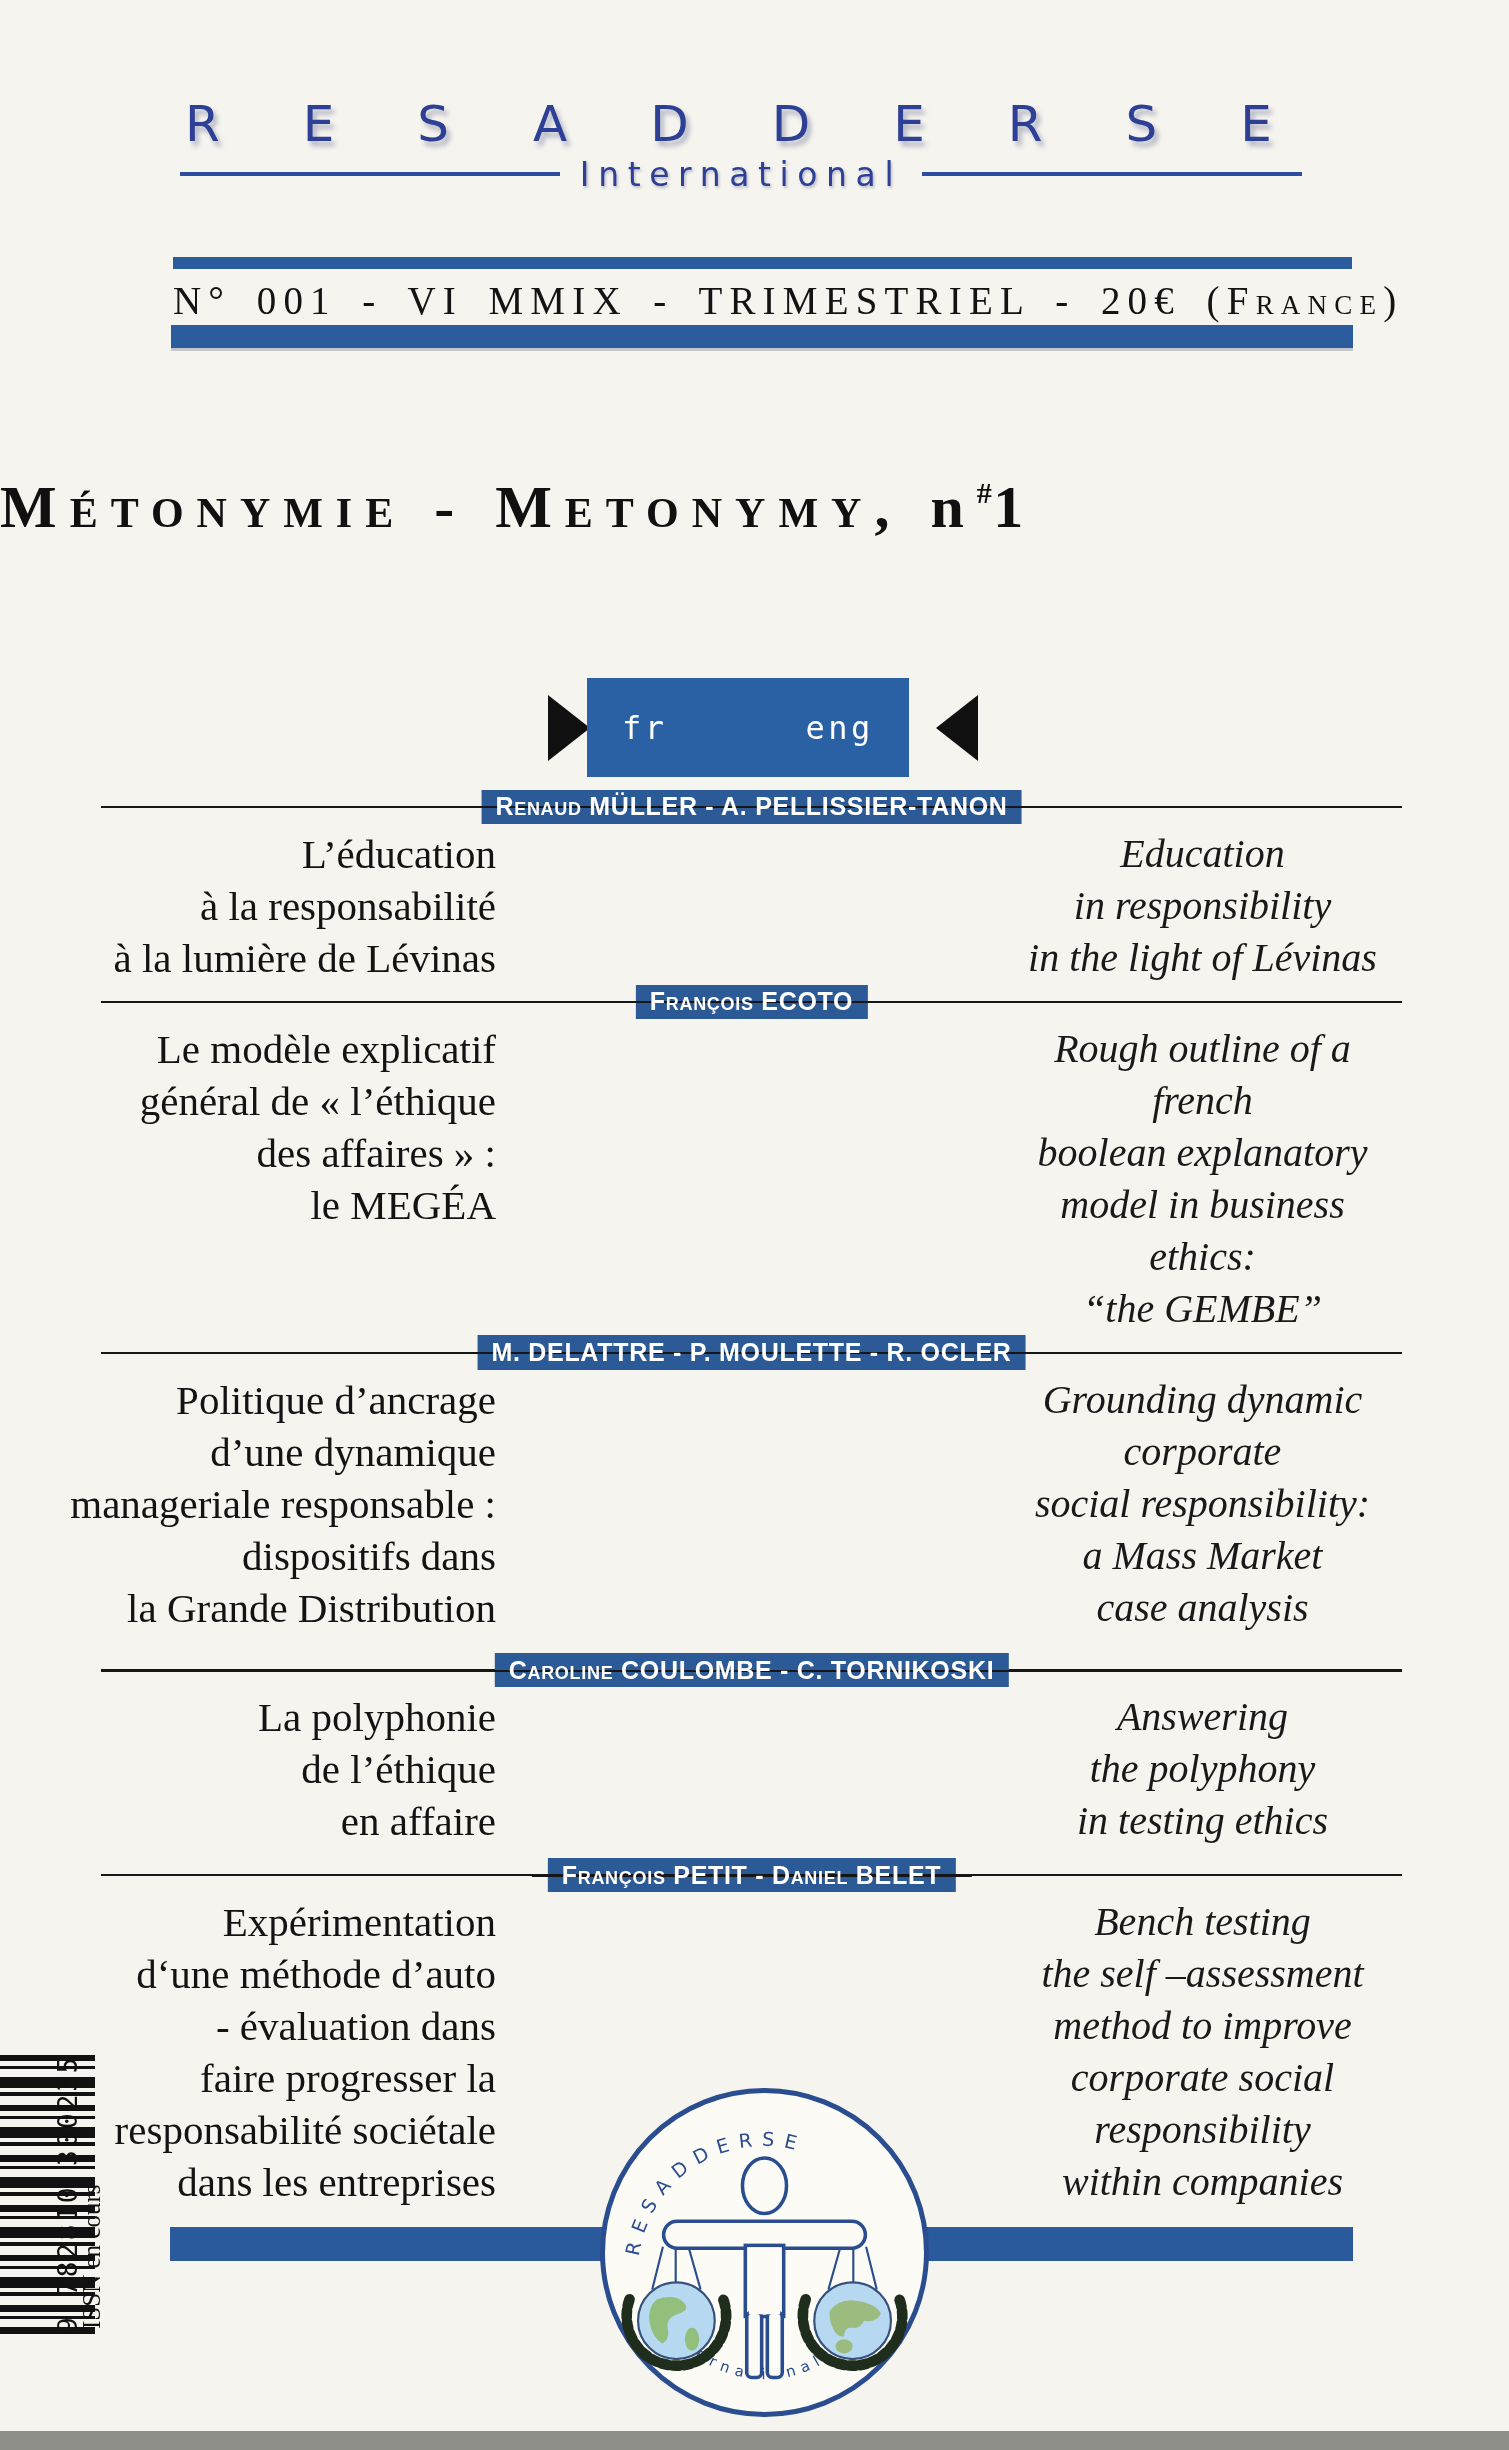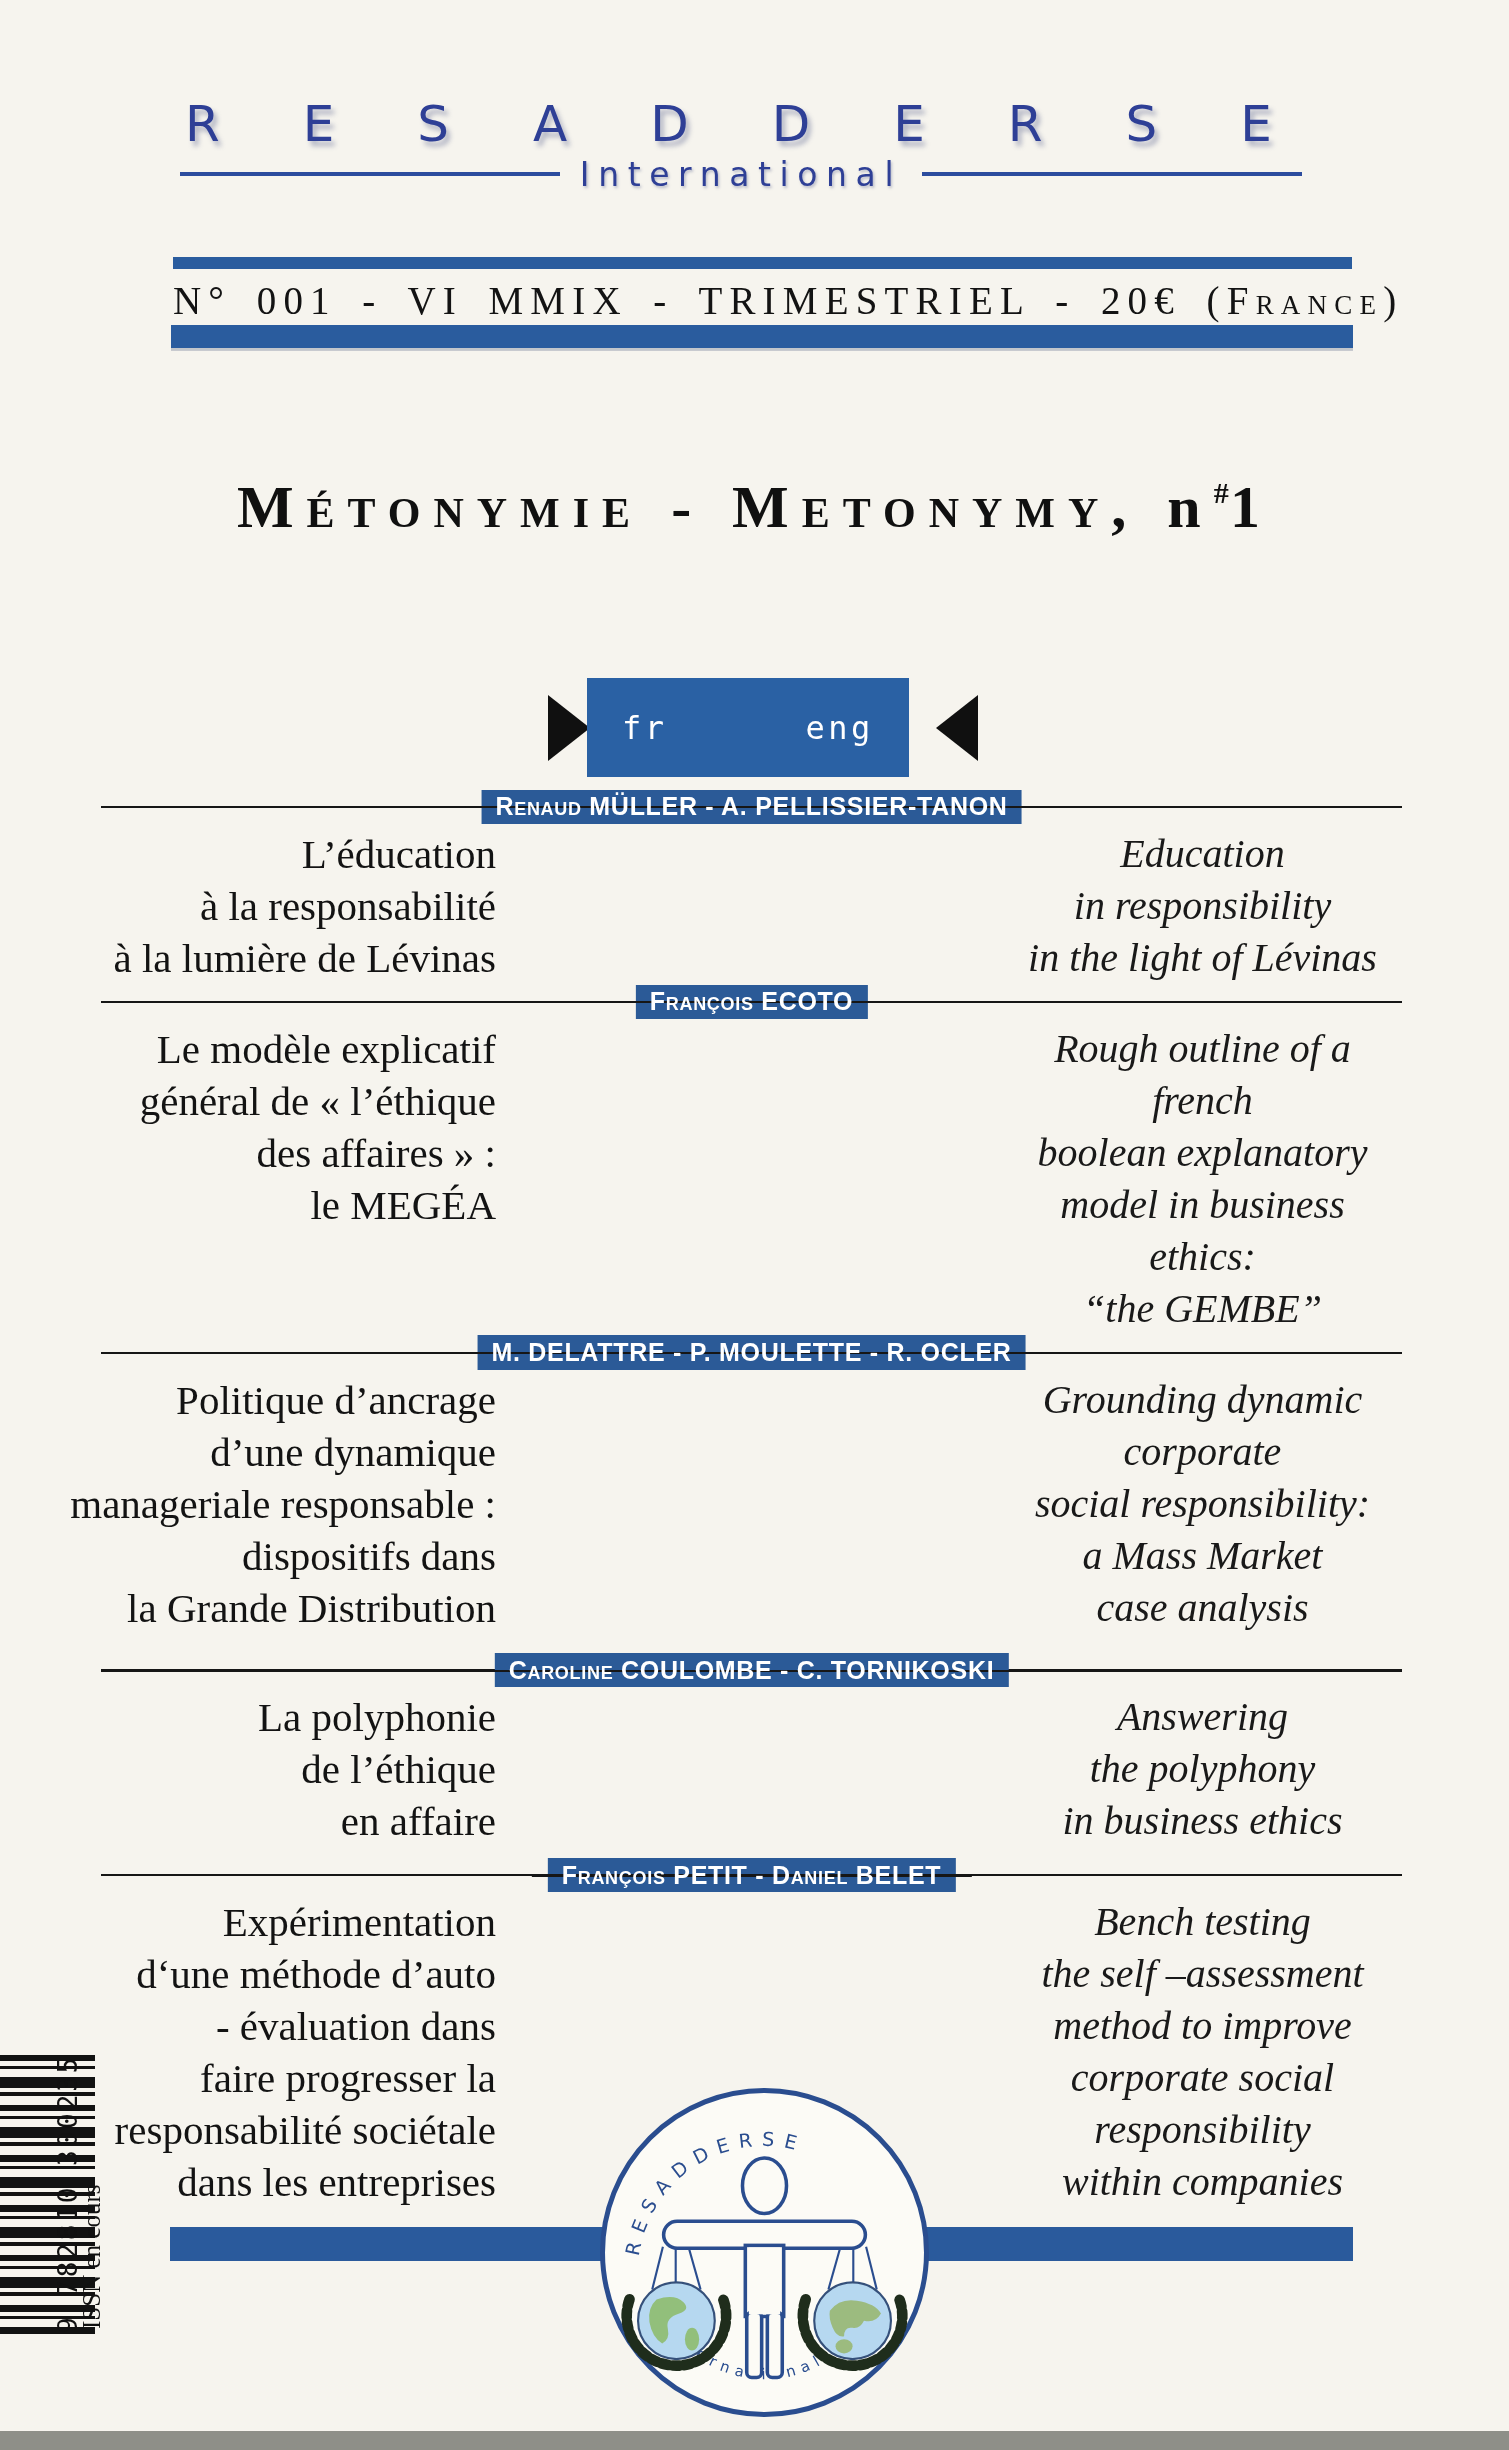--- a/index.html
+++ b/index.html
@@ -34,21 +34,21 @@
   .issue-text{
     position:absolute; top:278px; left:173px; width:1179px;
     text-align:center; font-variant:small-caps;
     font-size:39px; color:#131313; letter-spacing:7.2px; word-spacing:8.6px;
     white-space:nowrap;
   }
   .bar-bottom{position:absolute; top:325px; left:171px; width:1182px; height:23px; background:#2a5c9e; box-shadow:0 2.9px 0 rgba(40,60,100,.25);}
   
   .main-title{
     position:absolute; top:473px; left:0; width:1510px;
-    text-align:center; font-weight:bold; color:#101010;
+    text-align:left; font-weight:bold; color:#101010;
     font-size:60px; letter-spacing:13px; white-space:nowrap;
   }
   .main-title .w{font-variant:small-caps;}
   .main-title sup{font-size:30px; vertical-align:24.4px; letter-spacing:1.4px;}
   
   .toggle{
     position:absolute; top:678px; left:587px; width:322px; height:99px;
     background:#2a61a4; display:flex; align-items:center; justify-content:space-between;
     padding:0 35px; box-sizing:border-box;
   }
@@ -209,21 +209,21 @@
       </div>
       <div class="txt-row">
         <div class="fr-col">
             <div>La polyphonie</div>
             <div>de l’éthique</div>
             <div>en affaire</div>
           </div>
         <div class="en-col">
             <div>Answering</div>
             <div>the polyphony</div>
-            <div>in business ethics</div>
+            <div>in testing ethics</div>
           </div>
       </div>
     </div>
 
     <div class="sec m5">
       <div class="rule-row">
         <div class="rule"></div>
         <div class="chip">
           <span class="chipline"></span>
           <span class="chiptext">François PETIT - Daniel BELET</span>

